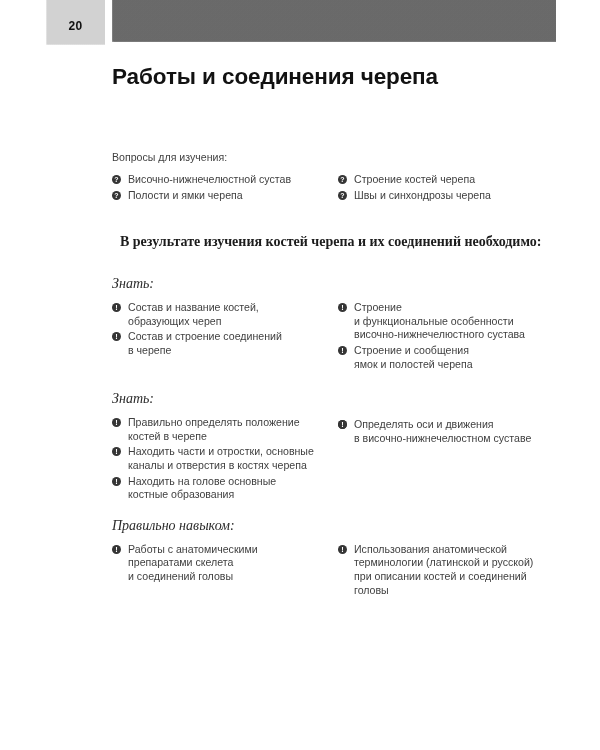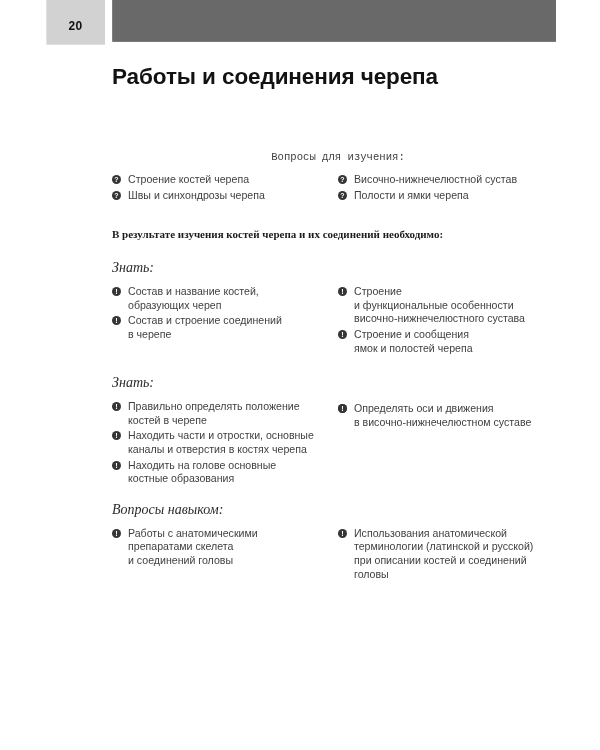--- a/index.html
+++ b/index.html
@@ -81,35 +81,34 @@
 
   
   .content {
     position: absolute;
     left: 112px;
     top: 150px;
     width: 452px;
   }
 
   .block-label {
-    font-family: Liberation Mono, monospace;
+    font-family: Liberation Sans, sans-serif;
     font-size: 10.6px;
     line-height: 15px;
     color: #3f3f3f;
     margin-bottom: 8px;
-    text-align: center;
   }
 
   .section-heading {
     font-family: "Liberation Serif", serif;
     font-weight: bold;
-    font-size: 11px;
+    font-size: 14px;
     line-height: 16px;
     color: #1c1c1c;
-    margin: 0;
+    margin: 8px;
   }
 
   .subsection-label {
     font-family: "Liberation Serif", serif;
     font-style: italic;
     font-size: 14px;
     line-height: 15px;
     color: #2b2b2b;
   }
 
@@ -174,41 +173,41 @@
     <div class="header-rule"></div>
   </div>
 
   <h1 class="chapter-title">Работы и соединения черепа</h1>
 
   <div class="content">
 
     <div>
       <div class="block-label">Вопросы для изучения:</div>
       <div class="columns">
+        <div class="col">
+          <ul class="bullets">
+            <li>
+              <span class="bullet-icon qmark">?</span>
+              <span>Височно-нижнечелюстной сустав</span>
+            </li>
+            <li>
+              <span class="bullet-icon qmark">?</span>
+              <span>Полости и ямки черепа</span>
+            </li>
+          </ul>
+        </div>
         <div class="col col-left">
           <ul class="bullets">
             <li>
               <span class="bullet-icon qmark">?</span>
               <span>Строение костей черепа</span>
             </li>
             <li>
               <span class="bullet-icon qmark">?</span>
               <span>Швы и синхондрозы черепа</span>
-            </li>
-          </ul>
-        </div>
-        <div class="col">
-          <ul class="bullets">
-            <li>
-              <span class="bullet-icon qmark">?</span>
-              <span>Височно-нижнечелюстной сустав</span>
-            </li>
-            <li>
-              <span class="bullet-icon qmark">?</span>
-              <span>Полости и ямки черепа</span>
             </li>
           </ul>
         </div>
       </div>
     </div>
 
     <div class="spacer-22"></div>
 
     <div class="section-heading">В результате изучения костей черепа и их соединений необходимо:</div>
 
@@ -286,21 +285,21 @@
 в височно-нижнечелюстном суставе</span>
             </li>
           </ul>
         </div>
       </div>
     </div>
 
     <div class="spacer-14"></div>
 
     <div>
-      <div class="subsection-label">Вопросы навыком:</div>
+      <div class="subsection-label">Правильно навыком:</div>
       <div class="spacer-10"></div>
       <div class="columns">
         <div class="col col-left">
           <ul class="bullets">
             <li>
               <span class="bullet-icon excl">!</span>
               <span style="white-space:pre-line">Работы с анатомическими
 препаратами скелета
 и соединений головы</span>
             </li>

